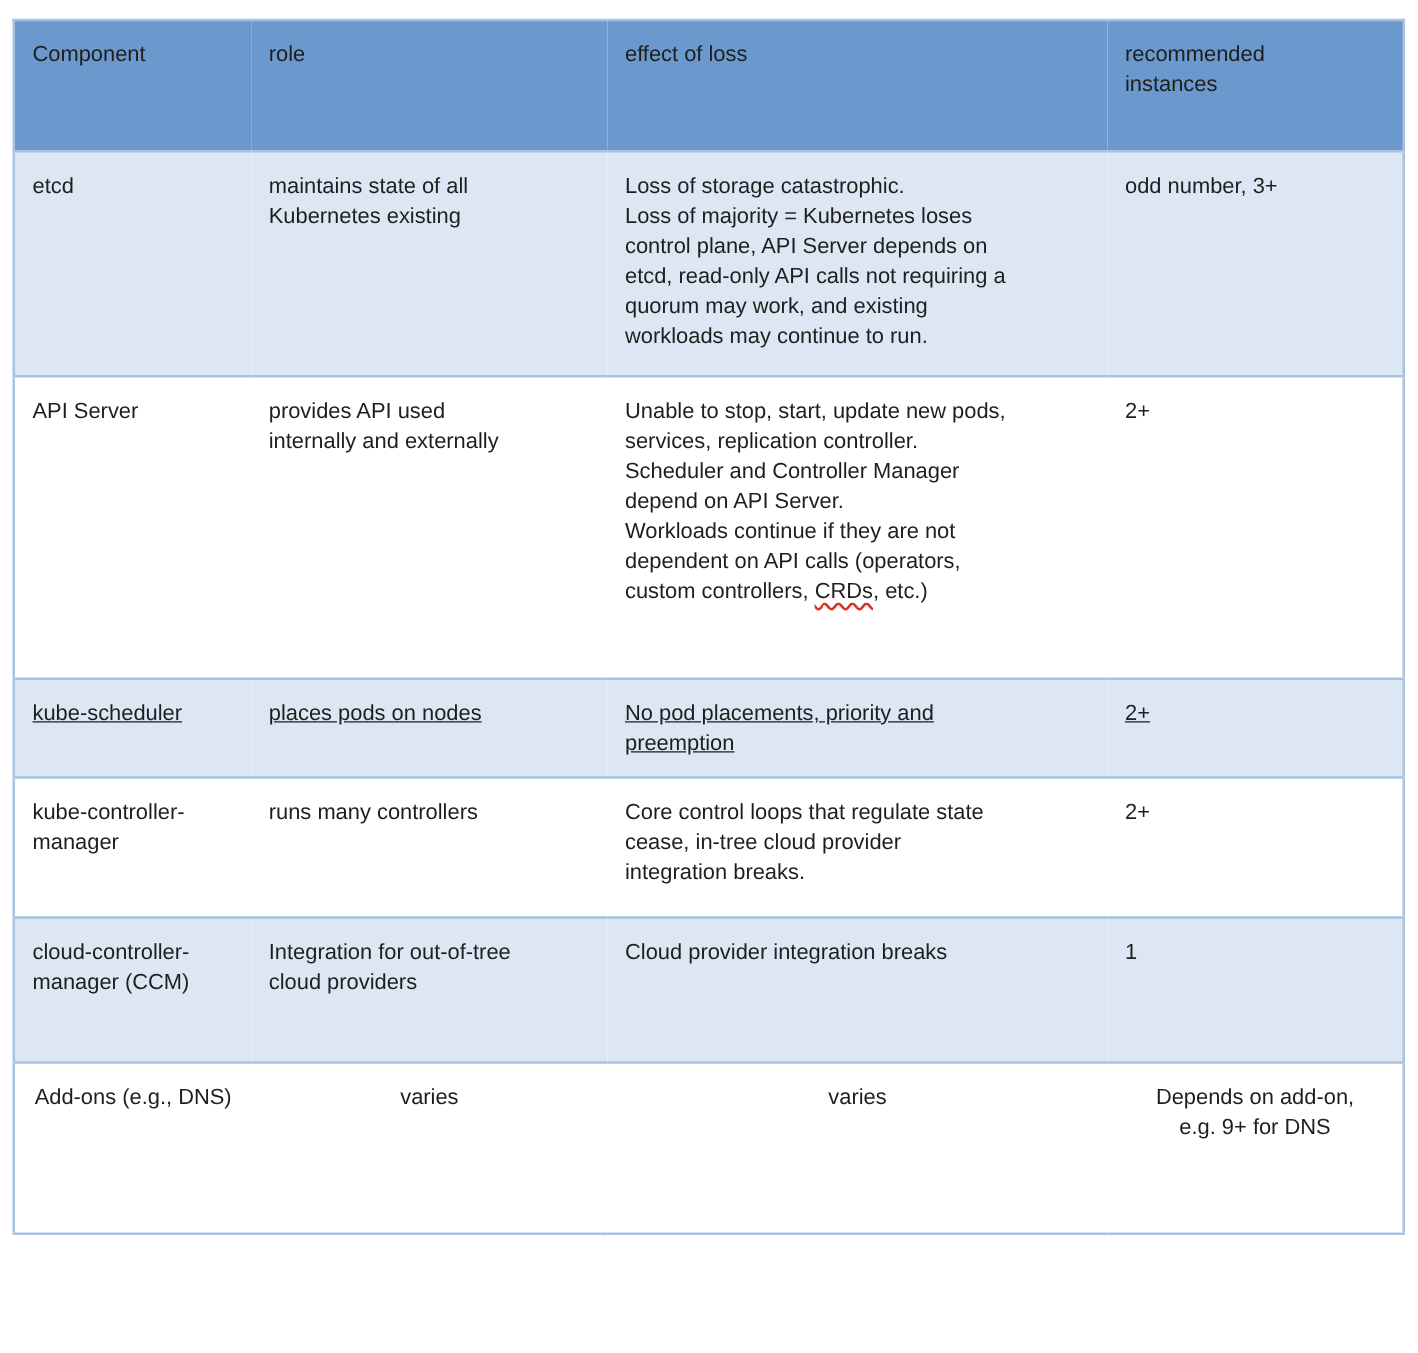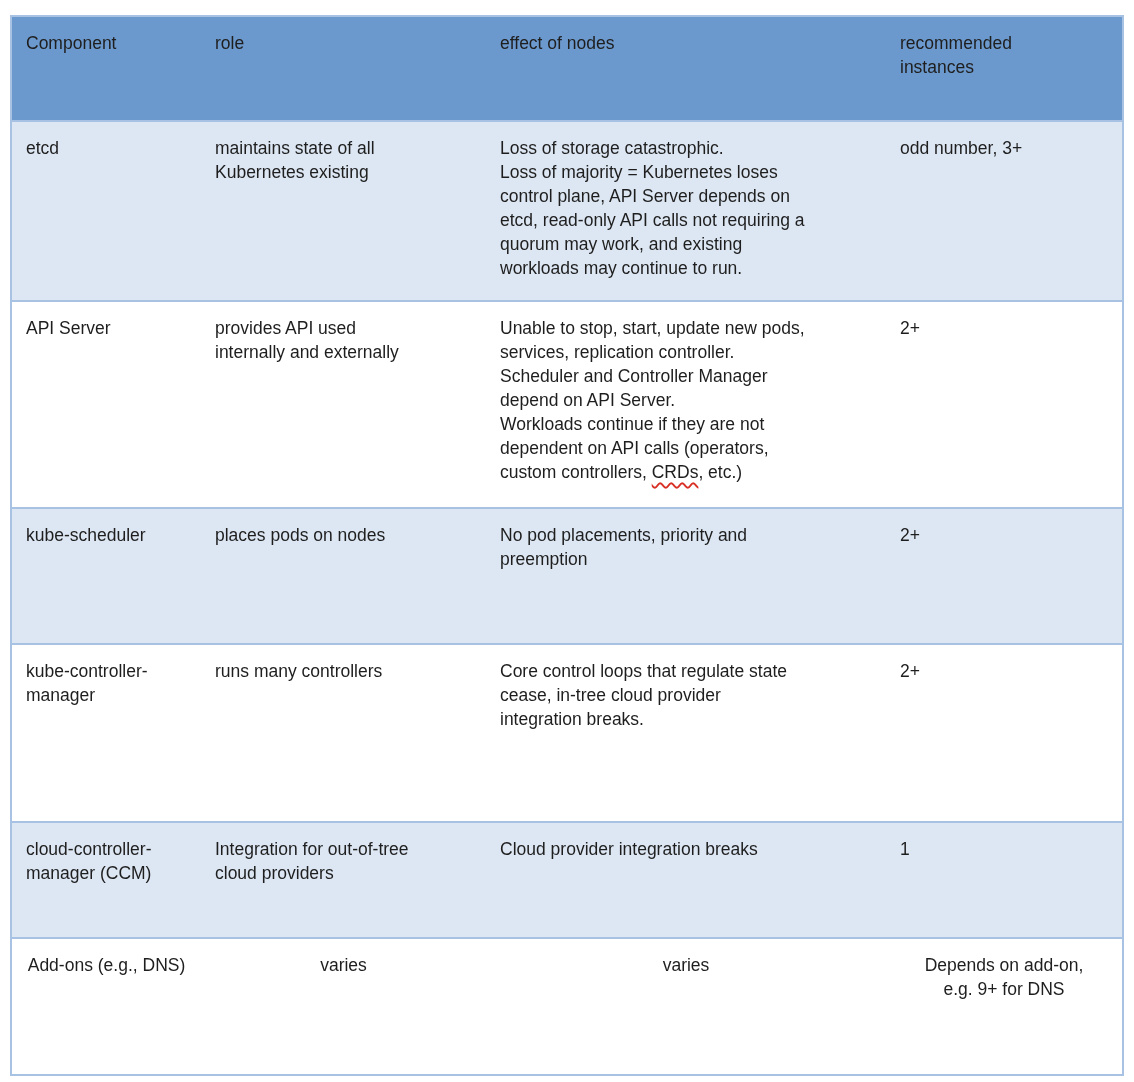--- a/index.html
+++ b/index.html
@@ -39,23 +39,23 @@
     white-space:pre-line;
     overflow-wrap:break-word;
     color:var(--text);
   }
   thead tr{background:var(--header-bg);padding-left:28px;}
   tbody tr.alt{background:var(--row-alt-bg);padding-left:12px;}
   tbody tr.plain{background:var(--row-bg);}
   
   tr.h-head  th{height:105px;}
   tr.h-etcd  td{height:180px;}
-  tr.h-api   td{height:207px;}
-  tr.h-sched td{height:136px;}
-  tr.h-kcm   td{height:178px;margin-left:33px;}
+  tr.h-api   td{height:242px;}
+  tr.h-sched td{height:79px;text-decoration:underline;}
+  tr.h-kcm   td{height:112px;margin-left:33px;}
   tr.h-ccm   td{height:116px;}
   tr.h-addon td{height:137px;text-align:center;}
   .misspelled{
     text-decoration:underline;
     text-decoration-style:wavy;
     text-decoration-color:var(--spellcheck);
     text-decoration-thickness:1.5px;
     text-underline-offset:4px;
   }
 </style>
@@ -67,21 +67,21 @@
     <colgroup>
       <col style="width:190px">
       <col style="width:285px">
       <col style="width:400px">
       <col style="width:237px">
     </colgroup>
     <thead>
       <tr class="h-head">
         <th>Component</th>
         <th>role</th>
-        <th>effect of nodes</th>
+        <th>effect of loss</th>
         <th>recommended
 instances</th>
       </tr>
     </thead>
     <tbody>
       <tr class="alt h-etcd">
         <td>etcd</td>
         <td>maintains state of all
 Kubernetes existing</td>
         <td>Loss of storage catastrophic.

